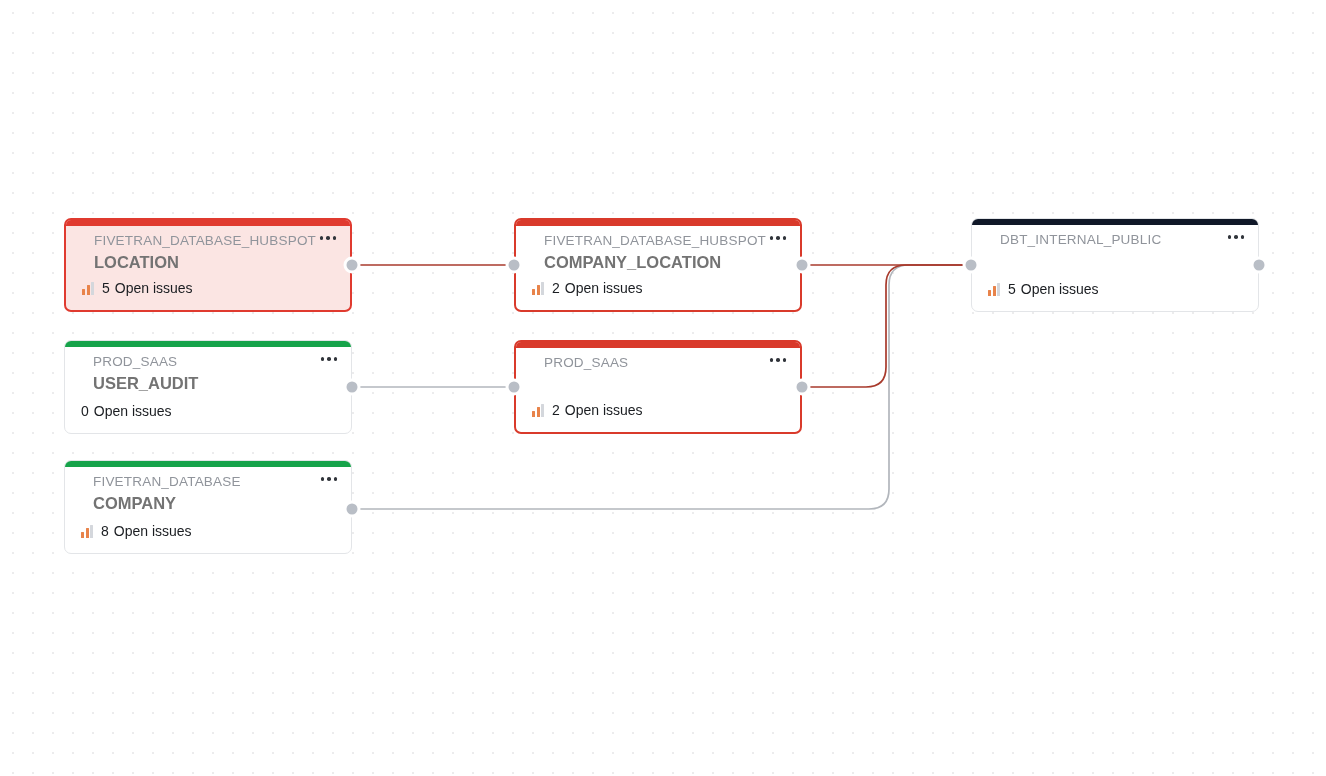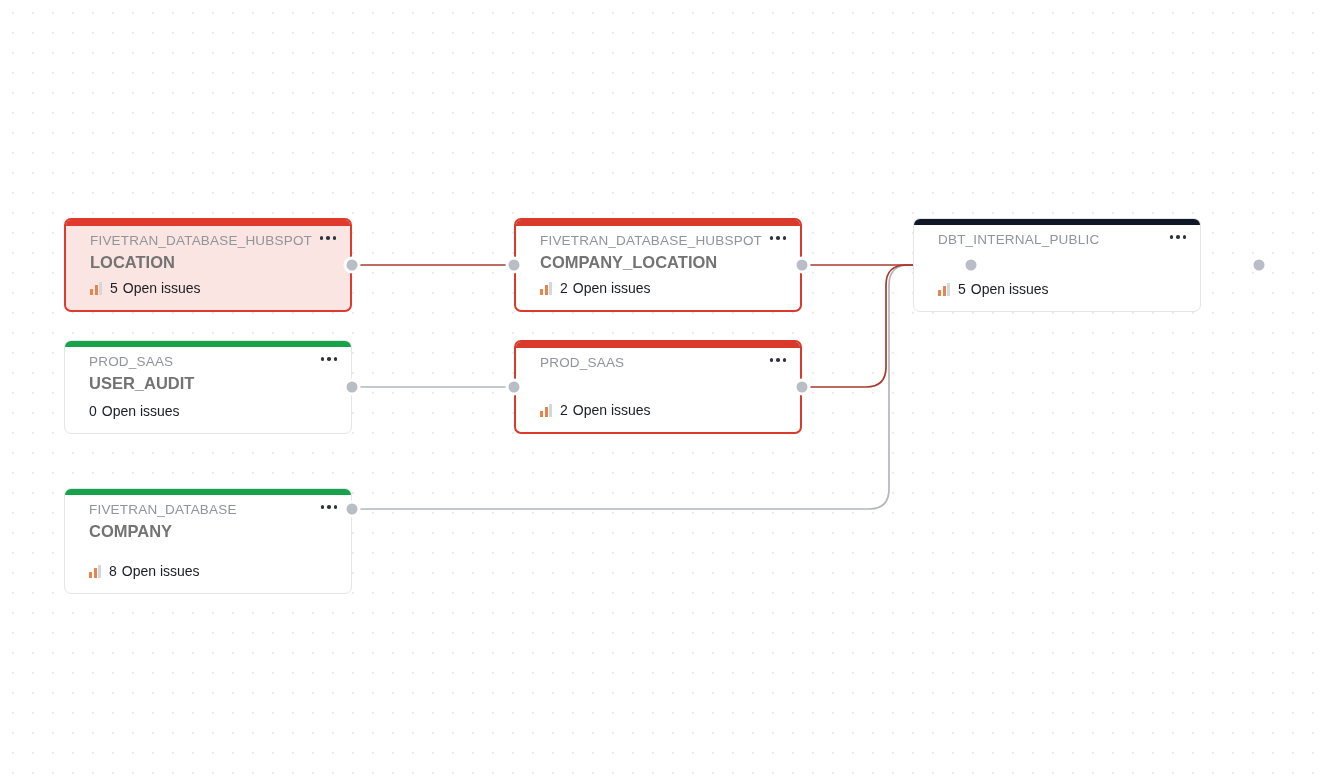--- a/index.html
+++ b/index.html
@@ -32,22 +32,21 @@
     position: absolute;
     box-sizing: border-box;
     border-radius: 7px;
     background: #ffffff;
     overflow: hidden;
   }
   .node-inner {
     position: relative;
     height: 100%;
     box-sizing: border-box;
-    padding: 12px 16px 0 16px;
-    margin-left: 8px;
+    padding: 12px 16px 0 28px;
   }
   .topbar {
     position: absolute;
     left: 0;
     right: 0;
     top: 0;
     height: 6px;
   }
   .schema {
     font-size: 13.5px;
@@ -192,21 +191,21 @@
             <i></i>
             <i></i>
             <i></i>
           </span>
         <span class="count">2</span>
         <span>Open issues</span>
       </div>
     </div>
   </div>
 
-  <div class="node theme-dark" style="left:913px; top:218px; width:288px; height:94px;">
+  <div class="node theme-dark" style="left:971px; top:218px; width:288px; height:94px;">
     <div class="topbar"></div>
     <div class="node-inner">
       <div class="schema">DBT_INTERNAL_PUBLIC</div>
       <div class="menu">
           <span></span>
           <span></span>
           <span></span>
         </div>
       <div class="issues">
         <span class="bars">
@@ -251,21 +250,21 @@
             <i></i>
             <i></i>
             <i></i>
           </span>
         <span class="count">2</span>
         <span>Open issues</span>
       </div>
     </div>
   </div>
 
-  <div class="node theme-ok" style="left:64px; top:488px; width:288px; height:106px;">
+  <div class="node theme-ok" style="left:64px; top:460px; width:288px; height:94px;">
     <div class="topbar"></div>
     <div class="node-inner">
       <div class="schema">FIVETRAN_DATABASE</div>
       <div class="title">COMPANY</div>
       <div class="menu">
           <span></span>
           <span></span>
           <span></span>
         </div>
       <div class="issues">

